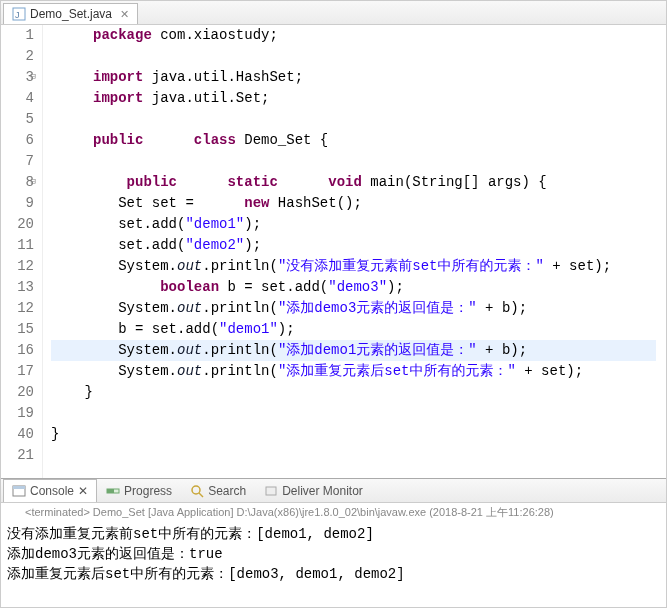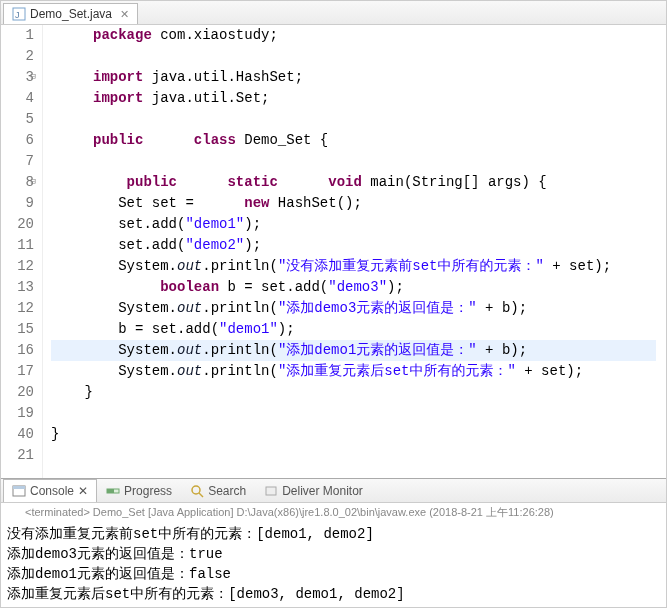--- a/index.html
+++ b/index.html
@@ -186,16 +186,15 @@
             <rect x="2" y="3" width="10" height="8" fill="#eee" stroke="#aaa"></rect>
           </svg>
       </span>
       <span>Deliver Monitor</span>
     </div>
   </div>
   <div class="console-header">&lt;terminated&gt; Demo_Set [Java Application] D:\Java(x86)\jre1.8.0_02\bin\javaw.exe (2018-8-21 上午11:26:28)</div>
   <div class="console-out" id="console-out">
       <div class="row">没有添加重复元素前set中所有的元素：[demo1, demo2]</div>
       <div class="row">添加demo3元素的返回值是：true</div>
-      <div class="row">添加demo1元素的返回值是：false</div>
       <div class="row">添加重复元素后set中所有的元素：[demo3, demo1, demo2]</div>
     </div>
 </div>
 
 </body></html>

